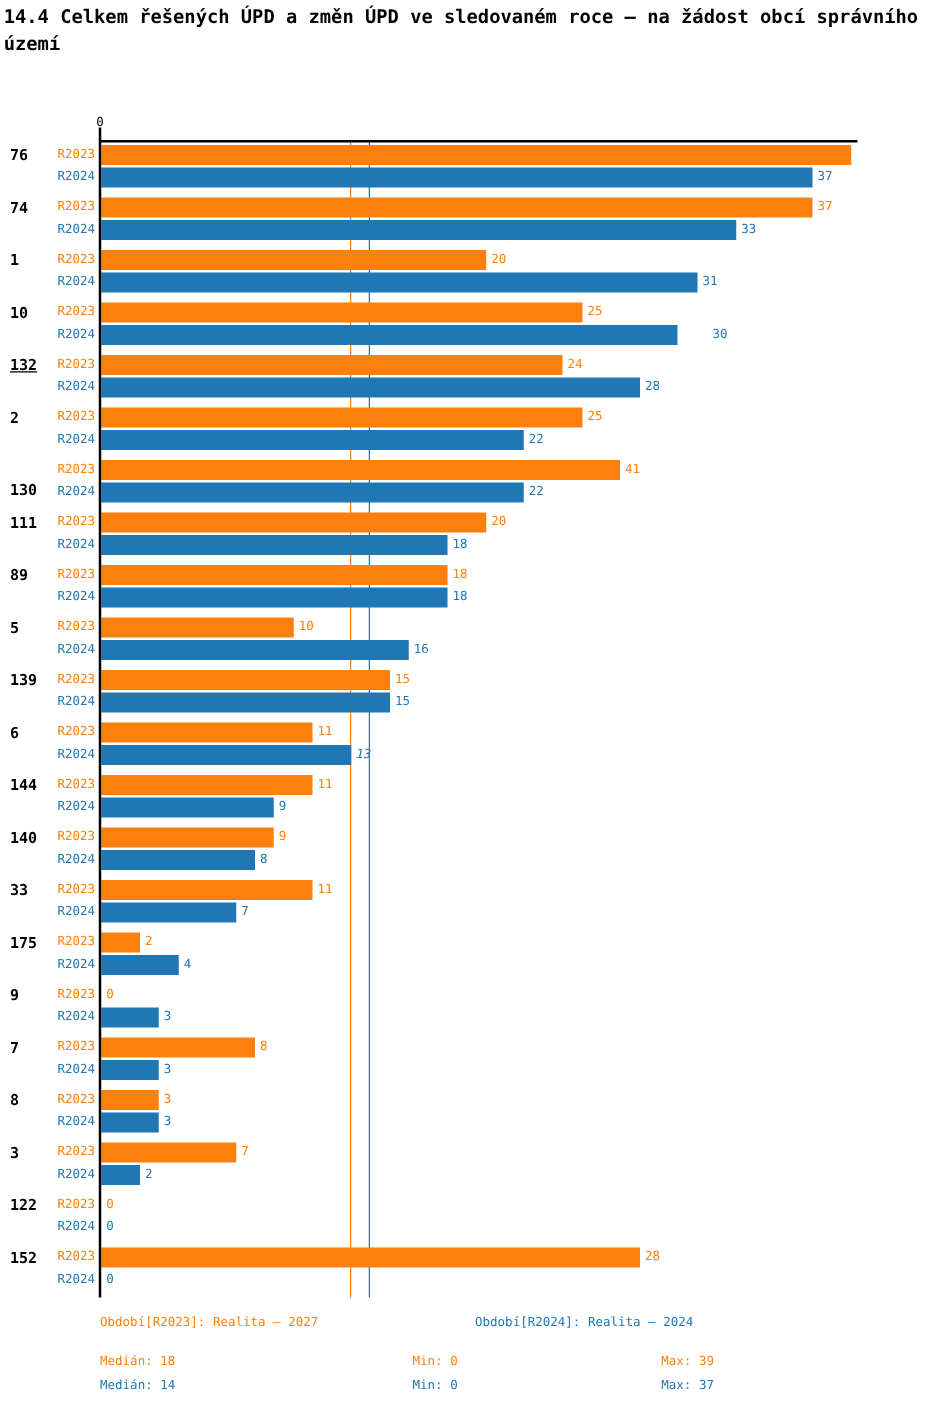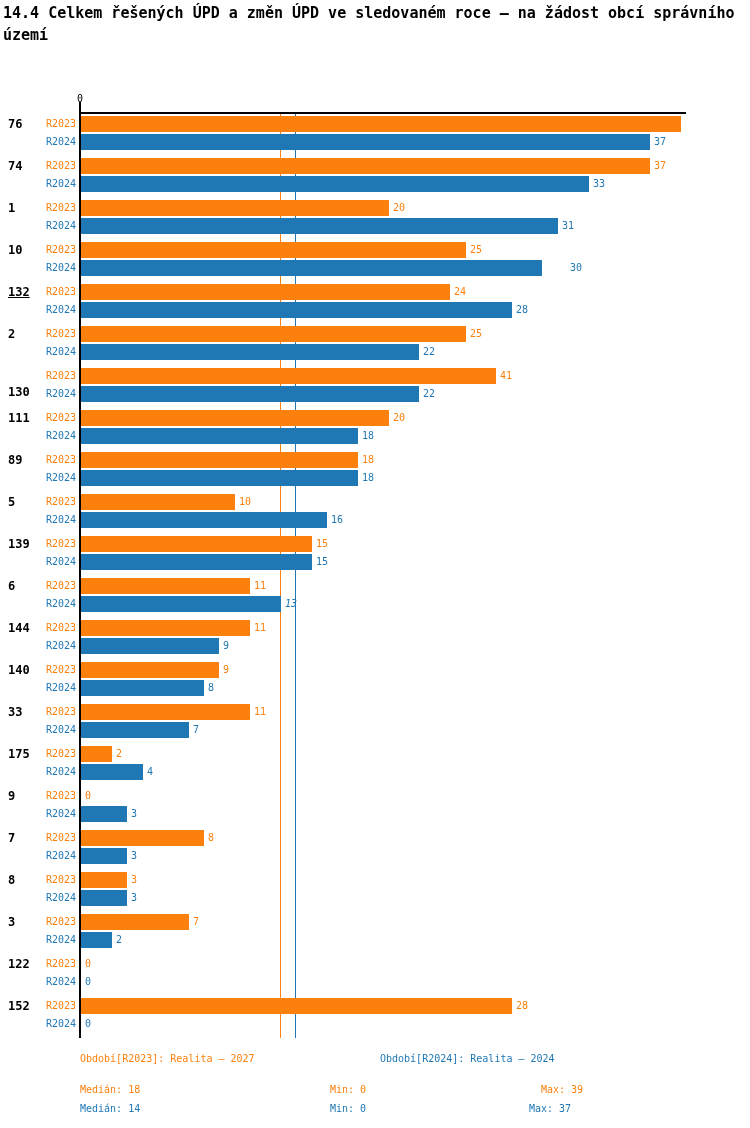--- a/index.html
+++ b/index.html
@@ -192,20 +192,20 @@
       <div class="bar" style="left: 81px; top: 1016px; width: 0px; background: rgb(31, 119, 180);"></div>
       <div class="vlabel" style="left: 85px; top: 1019px; color: rgb(31, 119, 180);">0</div>
     </div>
 
   <div>
     <div class="footer-item" style="left:80px;top:1053px;color:#FB800D;">Období[R2023]: Realita – 2027</div>
     <div class="footer-item" style="left:380px;top:1053px;color:#1F77B4;">Období[R2024]: Realita – 2024</div>
 
     <div class="footer-item" style="left:80px;top:1084px;color:#FB800D;">Medián: 18</div>
     <div class="footer-item" style="left:330px;top:1084px;color:#FB800D;">Min: 0</div>
-    <div class="footer-item" style="left:541px;top:1084px;color:#FB800D;text-align:right;">Max: 39</div>
+    <div class="footer-item" style="left:529px;top:1084px;color:#FB800D;text-align:right;">Max: 39</div>
 
     <div class="footer-item" style="left:80px;top:1103px;color:#1F77B4;">Medián: 14</div>
     <div class="footer-item" style="left:330px;top:1103px;color:#1F77B4;">Min: 0</div>
     <div class="footer-item" style="left:529px;top:1103px;color:#1F77B4;">Max: 37</div>
   </div>
 
 </div>
 
 </body></html>

